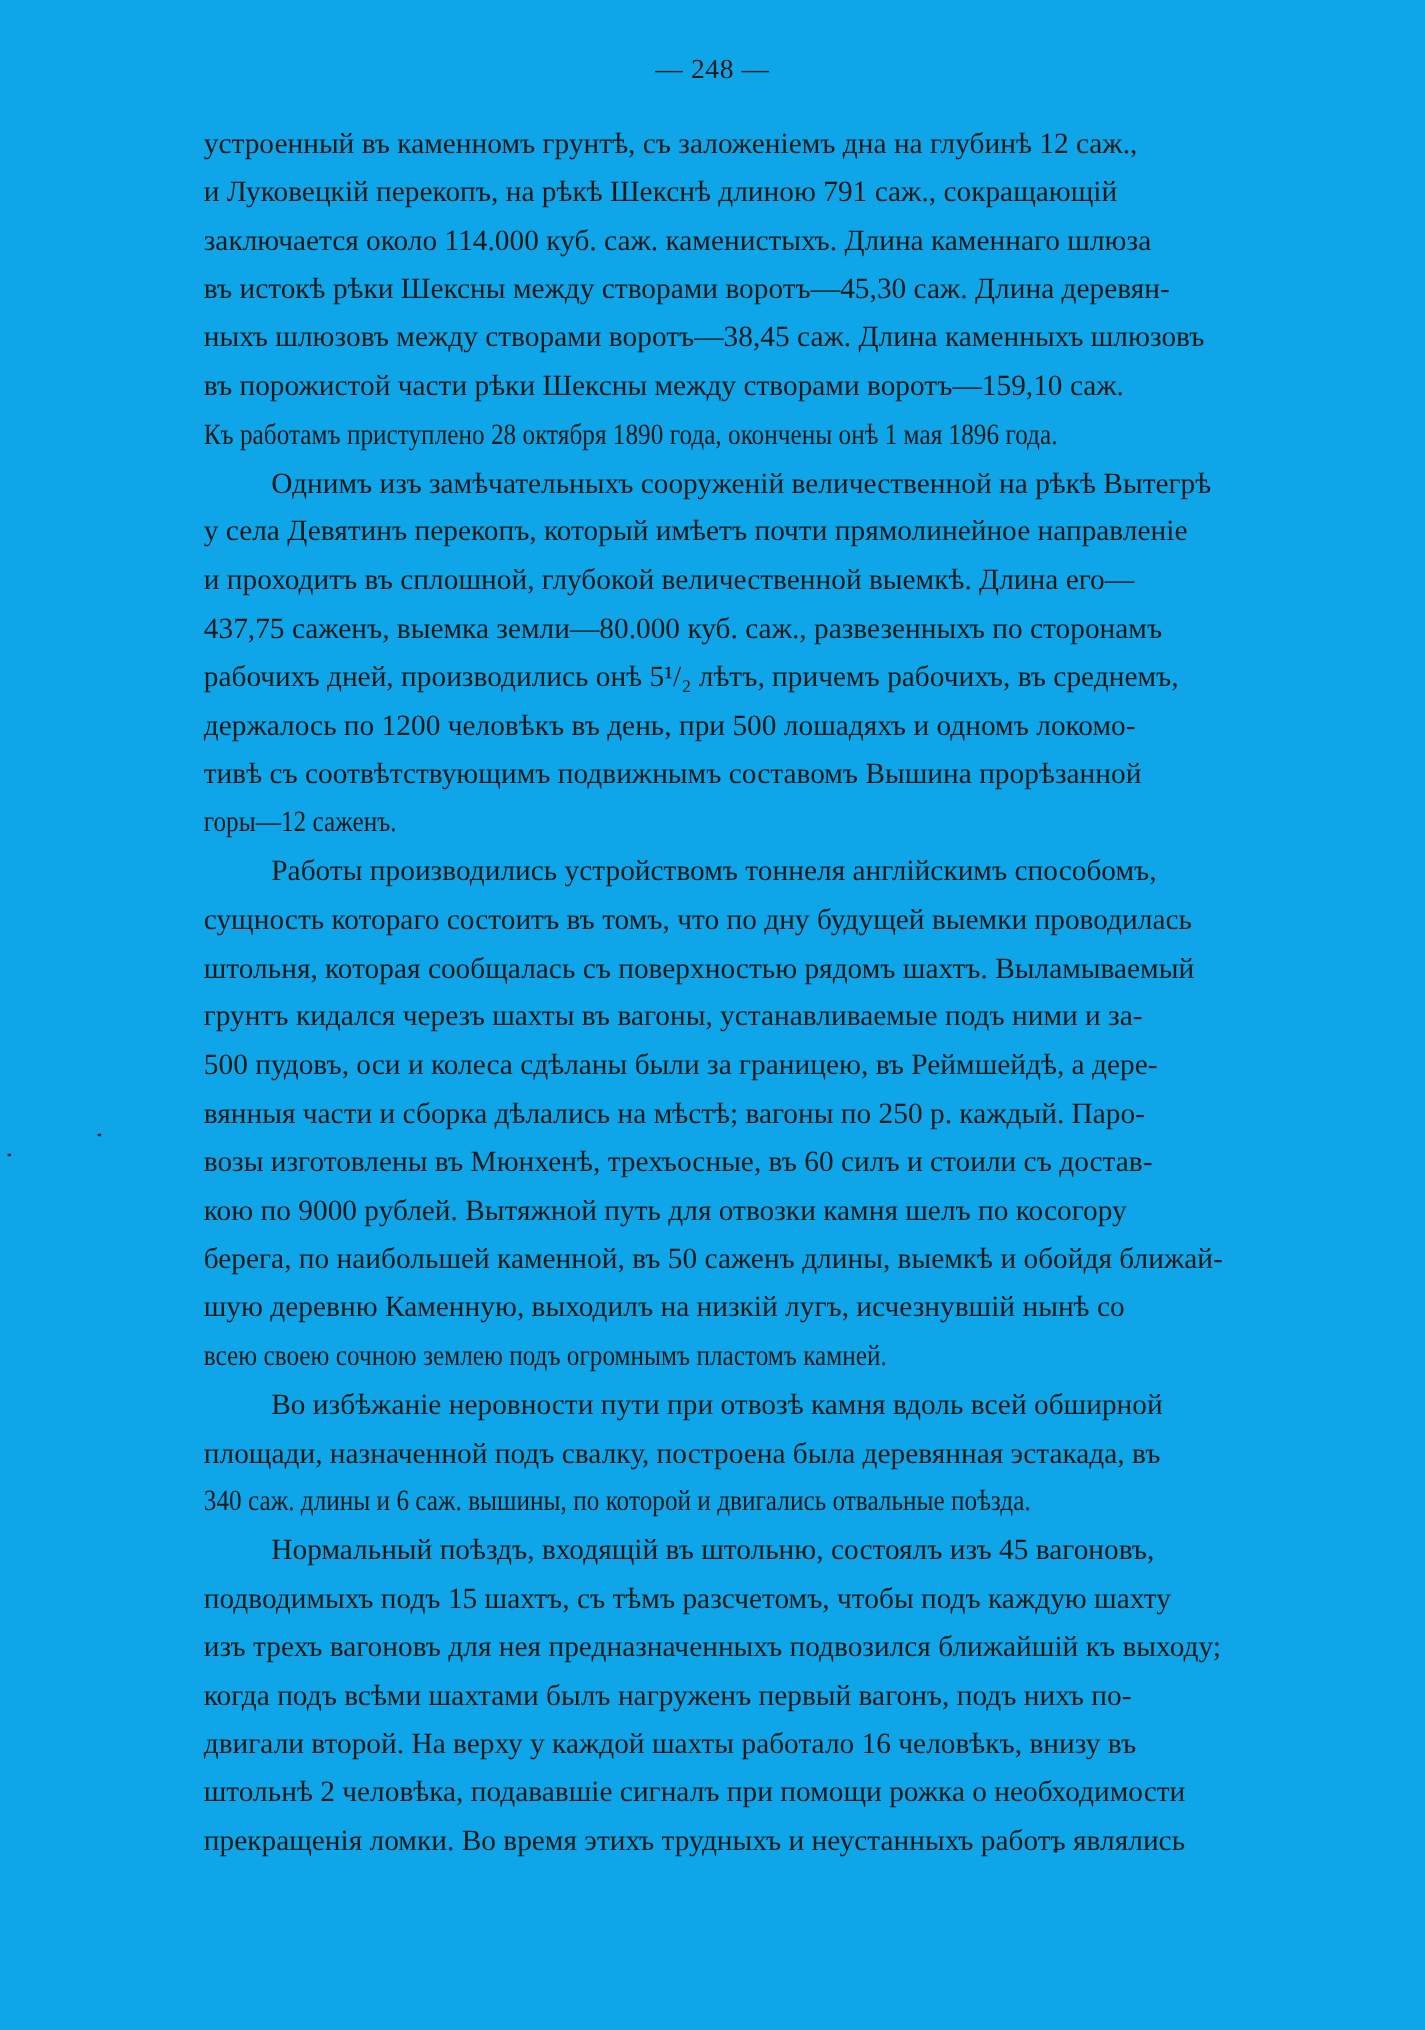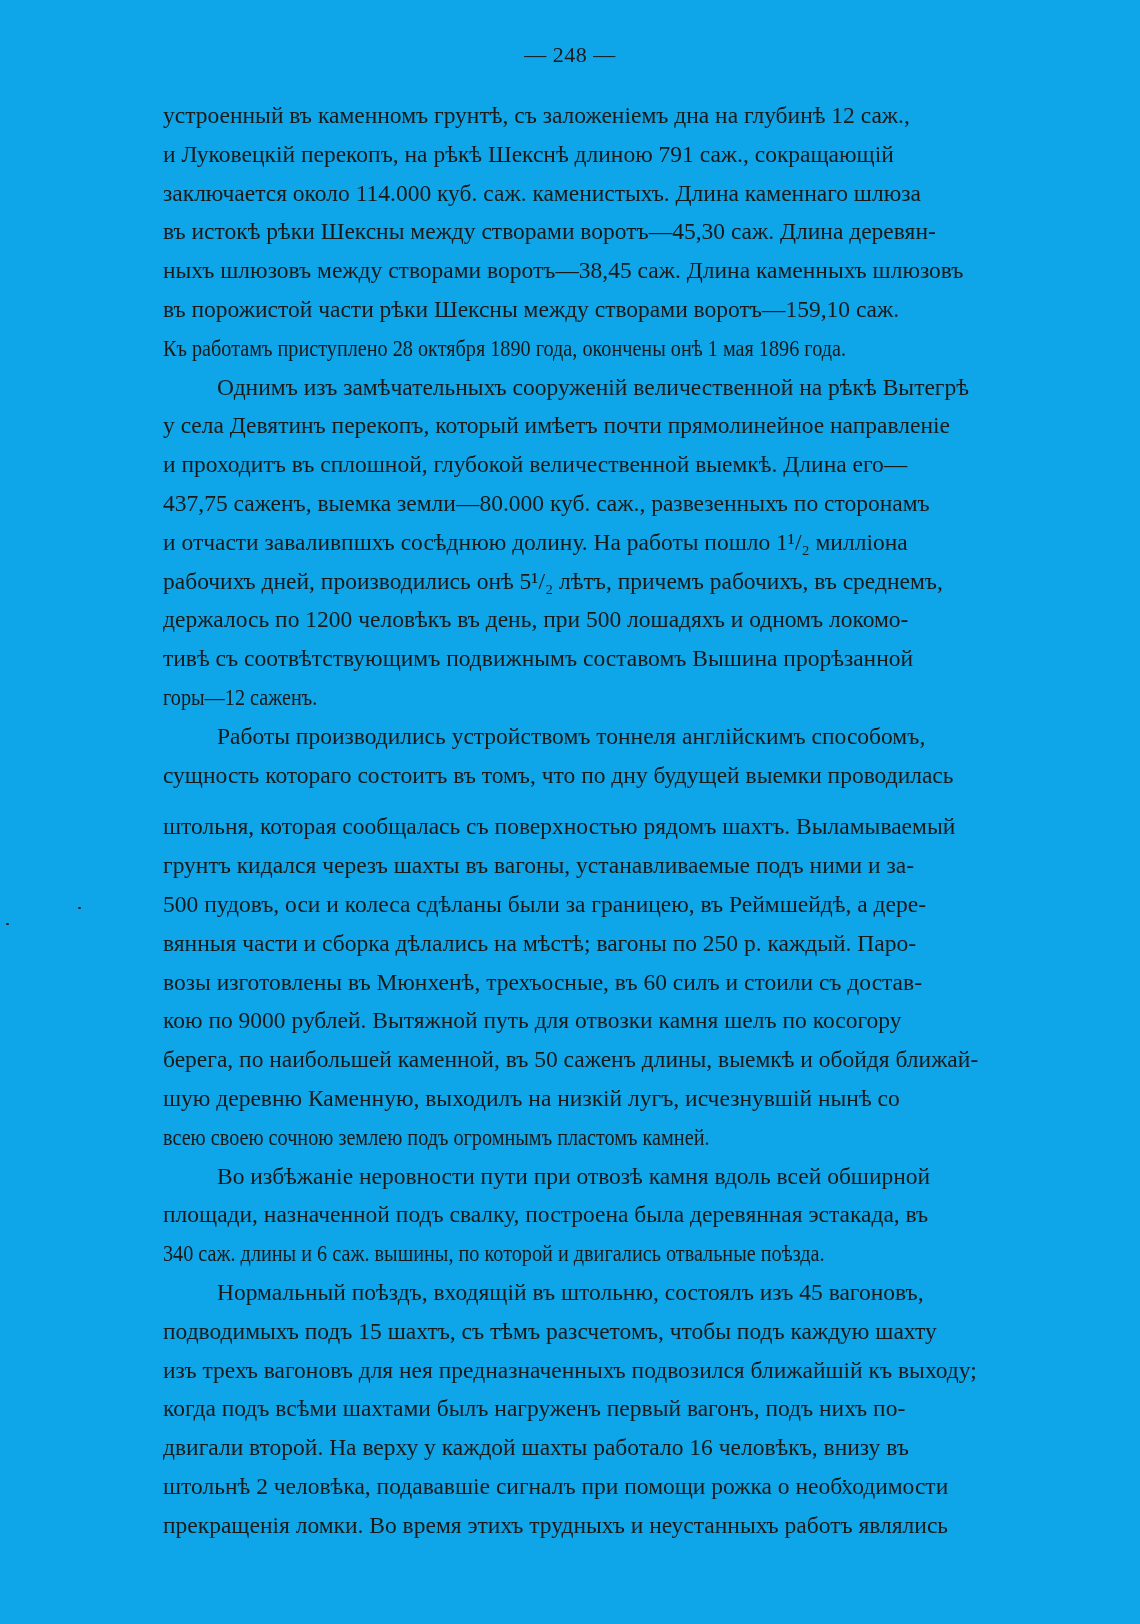--- a/index.html
+++ b/index.html
@@ -78,30 +78,29 @@
         <span class="line" style="display: block; width: 858px; text-align-last: auto; transform: scaleX(1);">въ истокѣ рѣки Шексны между створами воротъ—45,30 саж. Длина деревян-</span>
         <span class="line" style="display: block; width: 858px; text-align-last: auto; transform: scaleX(1);">ныхъ шлюзовъ между створами воротъ—38,45 саж. Длина каменныхъ шлюзовъ</span>
         <span class="line" style="display: block; width: 858px; text-align-last: auto; transform: scaleX(1);">въ порожистой части рѣки Шексны между створами воротъ—159,10 саж.</span>
         <span class="line last" style="display: block; width: 997.674px; text-align-last: auto; transform: scaleX(0.86);">Къ работамъ приступлено 28 октября 1890 года, окончены онѣ 1 мая 1896 года.</span>
       </div>
       <div>
         <span class="line indent" style="display: block; width: 804px; text-align-last: auto; transform: scaleX(1); padding-left: 54px;">Однимъ изъ замѣчательныхъ сооруженій величественной на рѣкѣ Вытегрѣ</span>
         <span class="line" style="display: block; width: 858px; text-align-last: auto; transform: scaleX(1);">у села Девятинъ перекопъ, который имѣетъ почти прямолинейное направленіе</span>
         <span class="line" style="display: block; width: 858px; text-align-last: auto; transform: scaleX(1);">и проходитъ въ сплошной, глубокой величественной выемкѣ. Длина его—</span>
         <span class="line" style="display: block; width: 858px; text-align-last: auto; transform: scaleX(1);">437,75 саженъ, выемка земли—80.000 куб. саж., развезенныхъ по сторонамъ</span>
-        <span class="line" style="display: block; width: 858px; text-align-last: auto; transform: scaleX(1);">и отчасти заваливпшхъ сосѣднюю долину. На работы пошло 1¹/₂ милліона</span>
         <span class="line" style="display: block; width: 858px; text-align-last: auto; transform: scaleX(1);">рабочихъ дней, производились онѣ 5¹/₂ лѣтъ, причемъ рабочихъ, въ среднемъ,</span>
         <span class="line" style="display: block; width: 858px; text-align-last: auto; transform: scaleX(1);">держалось по 1200 человѣкъ въ день, при 500 лошадяхъ и одномъ локомо-</span>
         <span class="line" style="display: block; width: 858px; text-align-last: auto; transform: scaleX(1);">тивѣ съ соотвѣтствующимъ подвижнымъ составомъ Вышина прорѣзанной</span>
         <span class="line last" style="display: block; width: 997.674px; text-align-last: auto; transform: scaleX(0.86);">горы—12 саженъ.</span>
       </div>
       <div>
         <span class="line indent" style="display: block; width: 804px; text-align-last: auto; transform: scaleX(1); padding-left: 54px;">Работы производились устройствомъ тоннеля англійскимъ способомъ,</span>
         <span class="line" style="display: block; width: 858px; text-align-last: auto; transform: scaleX(1);">сущность котораго состоитъ въ томъ, что по дну будущей выемки проводилась</span>
-        <span class="line" style="display: block; width: 858px; text-align-last: auto; transform: scaleX(1); margin-top: 13px;">штольня, которая сообщалась съ поверхностью рядомъ шахтъ. Выламываемый</span>
+        <span class="line" style="display: block; width: 858px; text-align-last: auto; transform: scaleX(1);">штольня, которая сообщалась съ поверхностью рядомъ шахтъ. Выламываемый</span>
         <span class="line" style="display: block; width: 858px; text-align-last: auto; transform: scaleX(1);">грунтъ кидался черезъ шахты въ вагоны, устанавливаемые подъ ними и за-</span>
         <span class="line" style="display: block; width: 858px; text-align-last: auto; transform: scaleX(1);">500 пудовъ, оси и колеса сдѣланы были за границею, въ Реймшейдѣ, а дере-</span>
         <span class="line" style="display: block; width: 858px; text-align-last: auto; transform: scaleX(1);">вянныя части и сборка дѣлались на мѣстѣ; вагоны по 250 р. каждый. Паро-</span>
         <span class="line" style="display: block; width: 858px; text-align-last: auto; transform: scaleX(1);">возы изготовлены въ Мюнхенѣ, трехъосные, въ 60 силъ и стоили съ достав-</span>
         <span class="line" style="display: block; width: 858px; text-align-last: auto; transform: scaleX(1);">кою по 9000 рублей. Вытяжной путь для отвозки камня шелъ по косогору</span>
         <span class="line" style="display: block; width: 858px; text-align-last: auto; transform: scaleX(1);">берега, по наибольшей каменной, въ 50 саженъ длины, выемкѣ и обойдя ближай-</span>
         <span class="line" style="display: block; width: 858px; text-align-last: auto; transform: scaleX(1);">шую деревню Каменную, выходилъ на низкій лугъ, исчезнувшій нынѣ со</span>
         <span class="line last" style="display: block; width: 997.674px; text-align-last: auto; transform: scaleX(0.86);">всею своею сочною землею подъ огромнымъ пластомъ камней.</span>
       </div>
       <div>

